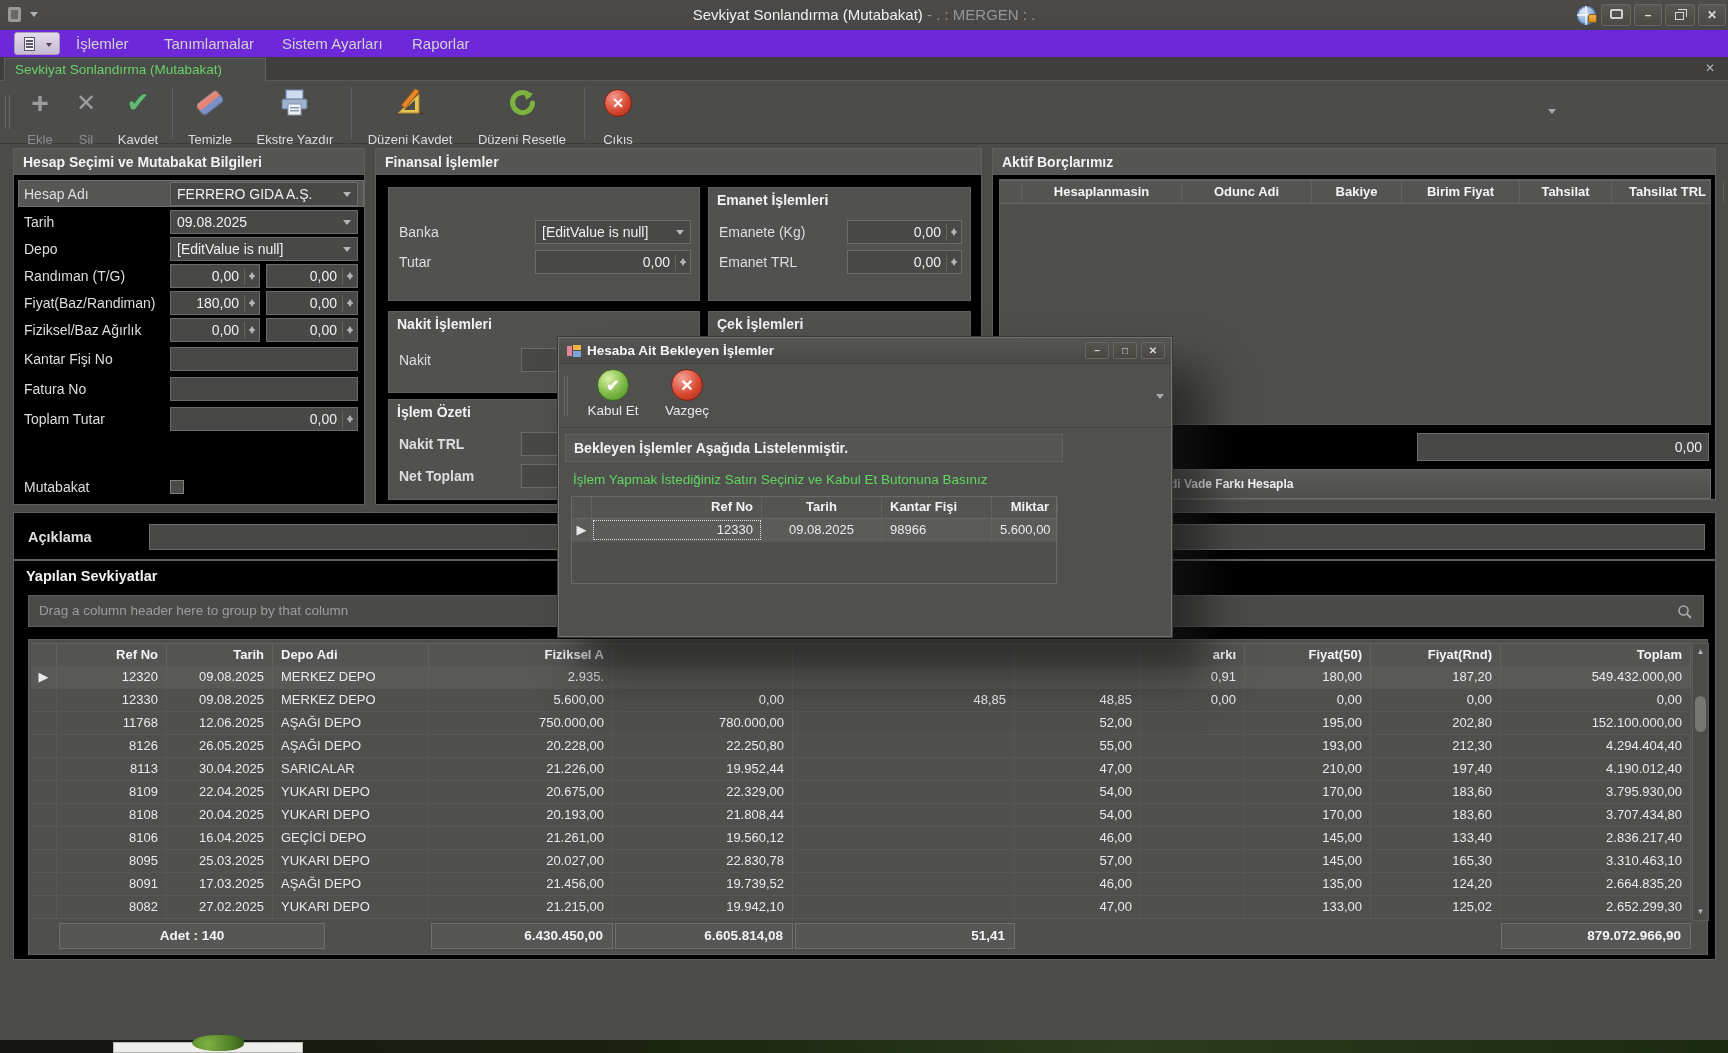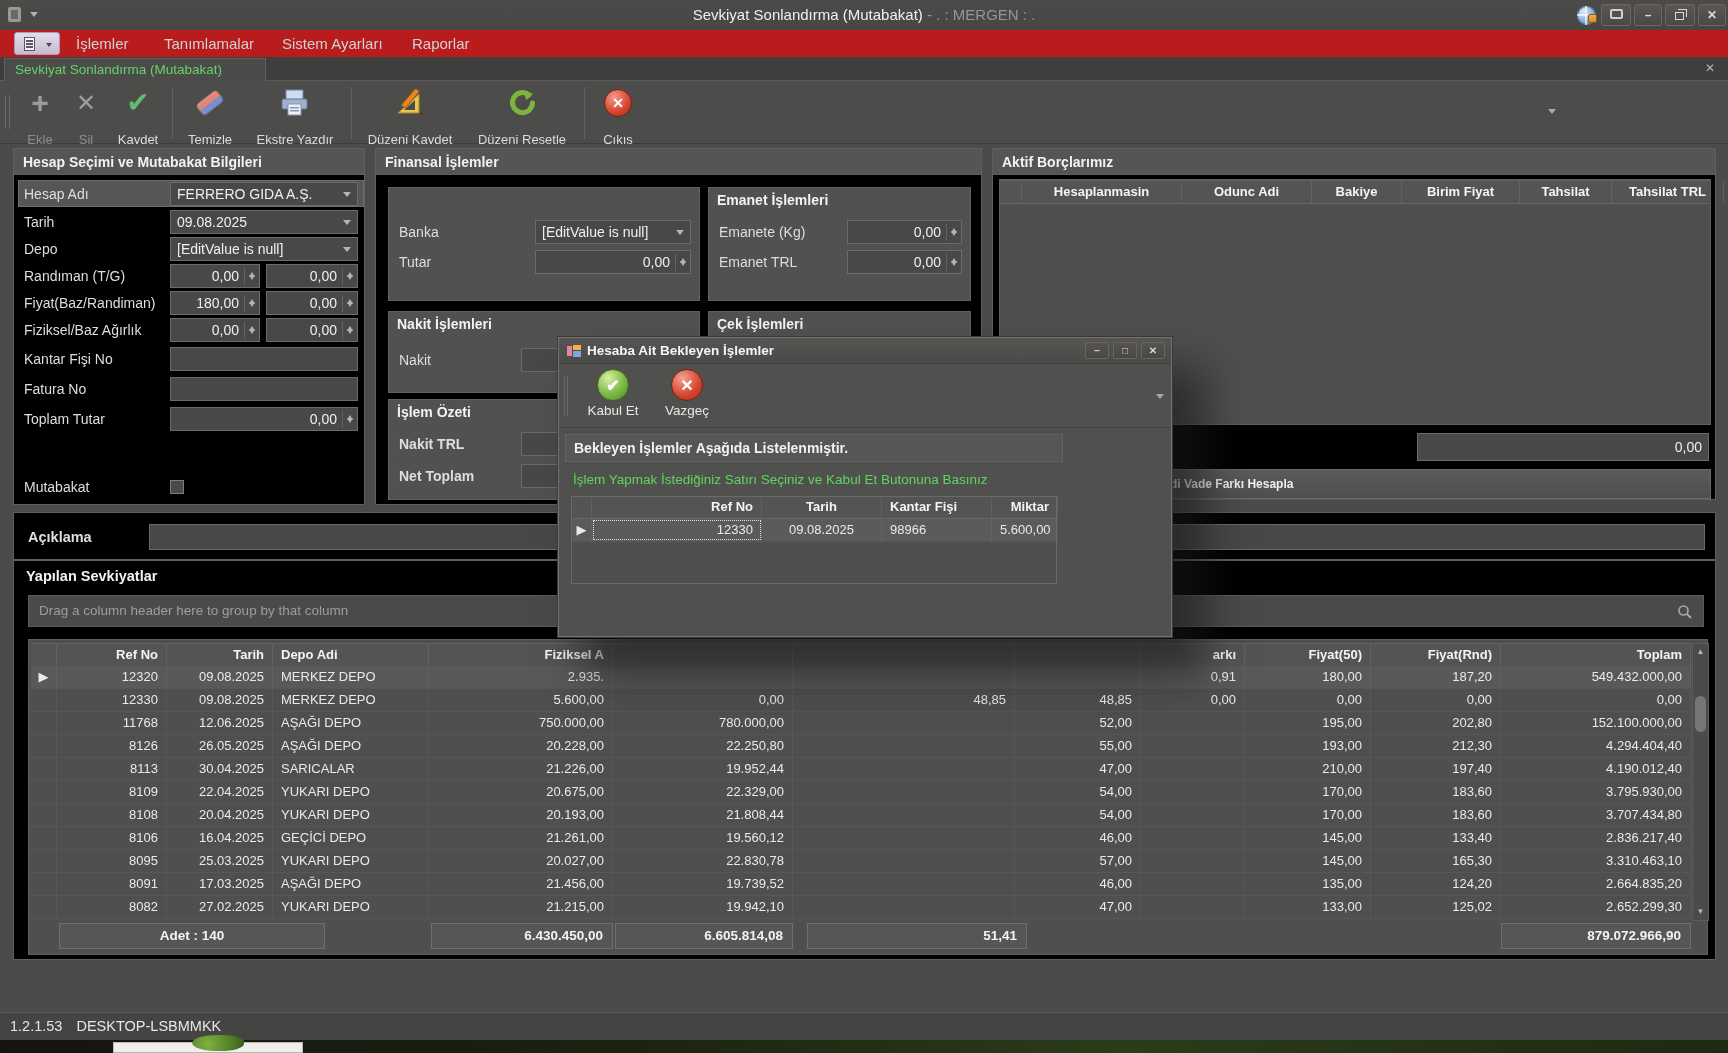--- a/index.html
+++ b/index.html
@@ -20,21 +20,21 @@
   #globe-lock{position:absolute;left:1588px;top:14px;width:9px;height:9px;background:linear-gradient(#f0b24a,#d98a26);border:1px solid #8a5a14;border-radius:2px;}
   #monitor-btn{left:1601px;width:30px;}
   #monitor-btn .scr{display:inline-block;width:13px;height:10px;border:2px solid #d0d0d0;border-radius:2px;margin-top:4px;}
   #min-btn{left:1634px;width:28px;font-weight:bold;}
   #max-btn{left:1665px;width:30px;}
   #max-btn .r1{position:absolute;left:9px;top:7px;width:9px;height:8px;border:1.5px solid #d8d8d8;}
   #max-btn .r2{position:absolute;left:12px;top:4px;width:9px;height:8px;border-top:1.5px solid #d8d8d8;border-right:1.5px solid #d8d8d8;}
   #close-btn{left:1698px;width:28px;font-weight:bold;}
 
   
-  #menubar{position:absolute;left:0;top:30px;width:1728px;height:27px;background:#b91c1c;}
+  #menubar{position:absolute;left:0;top:30px;width:1728px;height:27px;background:#6d28d9;}
   #app-menu-btn{position:absolute;left:14px;top:2px;width:46px;height:23px;background:linear-gradient(#e3dcea,#c6bbd2);border:1px solid #a99cb8;border-radius:3px;}
   #app-menu-btn .doc{position:absolute;left:9px;top:4px;width:11px;height:14px;background:#f5f3f8;border:1px solid #5d5468;}
   #app-menu-btn .doc::after{content:"";position:absolute;left:1px;top:2px;width:7px;height:1.5px;background:#5d5468;box-shadow:0 3px 0 #5d5468,0 6px 0 #5d5468;}
   #app-menu-btn .car{position:absolute;right:7px;top:10px;border:3px solid transparent;border-top:4px solid #4e4658;}
   .menu-item{position:absolute;top:0;height:27px;line-height:27px;font-size:15px;color:#d2d2d2;padding:0 4px;}
 
   
   #tabstrip{position:absolute;left:0;top:57px;width:1728px;height:24px;background:#403e3c;border-bottom:1px solid #5a5a58;}
   #doc-tab{position:absolute;left:4px;top:1px;width:262px;height:23px;background:#4b4b49;border:1px solid #5f5f5d;border-bottom:none;line-height:22px;padding-left:10px;font-size:13.5px;color:#68d168;}
   #tab-close{position:absolute;right:10px;top:3px;width:16px;height:16px;color:#b5b5b5;font-size:12px;line-height:16px;text-align:center;}
@@ -506,21 +506,21 @@
             <div class="c">47,00</div>
             <div class="c"></div>
             <div class="c">133,00</div>
             <div class="c">125,02</div>
             <div class="c">2.652.299,30</div>
           </div>
         </div>
       <div class="fbox" style="left:45px;top:362px;width:266px;text-align:center;">Adet : 140</div>
       <div class="fbox" style="left:417px;top:362px;width:182px;">6.430.450,00</div>
       <div class="fbox" style="left:601px;top:362px;width:178px;">6.605.814,08</div>
-      <div class="fbox" style="left:781px;top:362px;width:220px;margin-left:12px;">51,41</div>
+      <div class="fbox" style="left:781px;top:362px;width:220px;">51,41</div>
       <div class="fbox" style="left:1487px;top:362px;width:190px;">879.072.966,90</div>
       <div id="vsb" style="left:1678px;top:82px;height:278px;">
         <div class="sb-arrow" style="top:0;">▲</div>
         <div id="vsb-thumb" style="top:52px;"></div>
         <div class="sb-arrow" style="bottom:0;">▼</div>
       </div>
     </div>
   </div>
 
   <div id="dialog">
@@ -562,23 +562,19 @@
       <div id="dlg-row" class="grow mcols">
         <div class="c ind" style="text-align:center;padding:0 2px;">▶</div>
         <div class="c focus-cell">12330</div>
         <div class="c" style="text-align:center;">09.08.2025</div>
         <div class="c" style="text-align:left;">98966</div>
         <div class="c">5.600,00</div>
       </div>
     </div>
   </div>
 
-  <div id="statusbar">
-    <span>1.2.1.53</span>
-    <span>DESKTOP-LSBMMKK</span>
-  </div>
 
   <div id="desktop">
     <div id="desk-card"></div>
     <div id="desk-plant"></div>
   </div>
 
 </div>
 
 </body></html>

